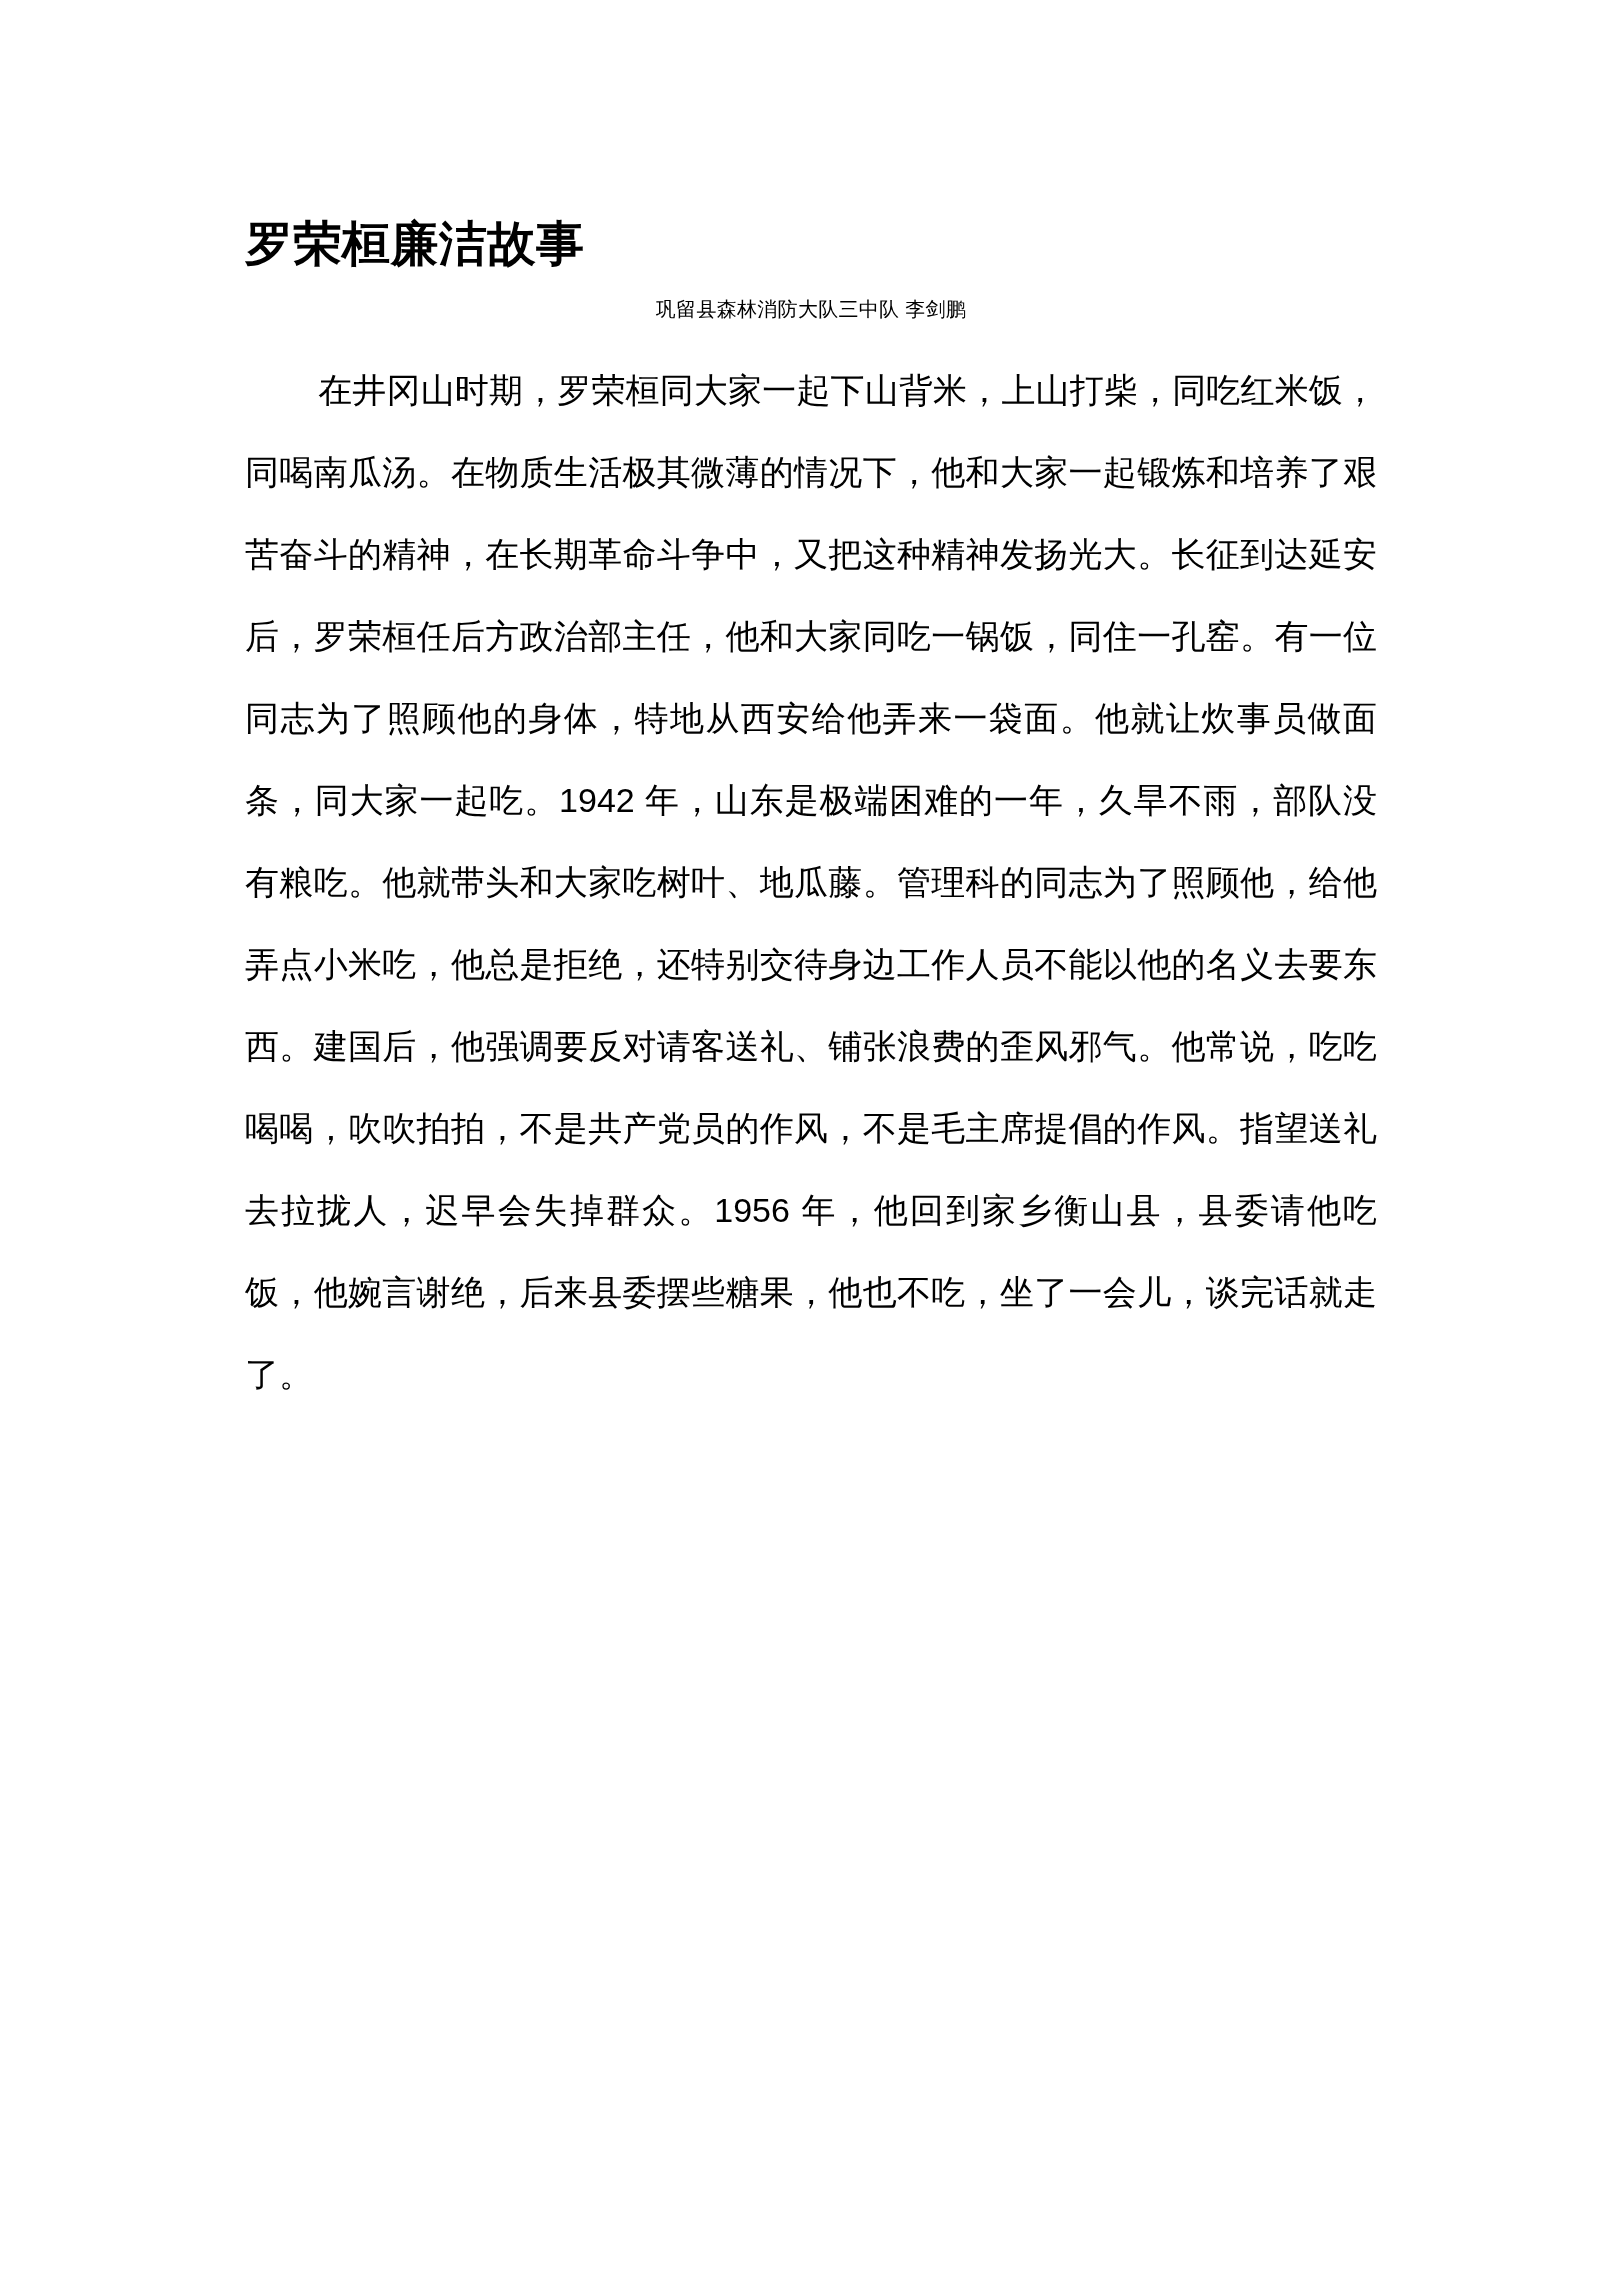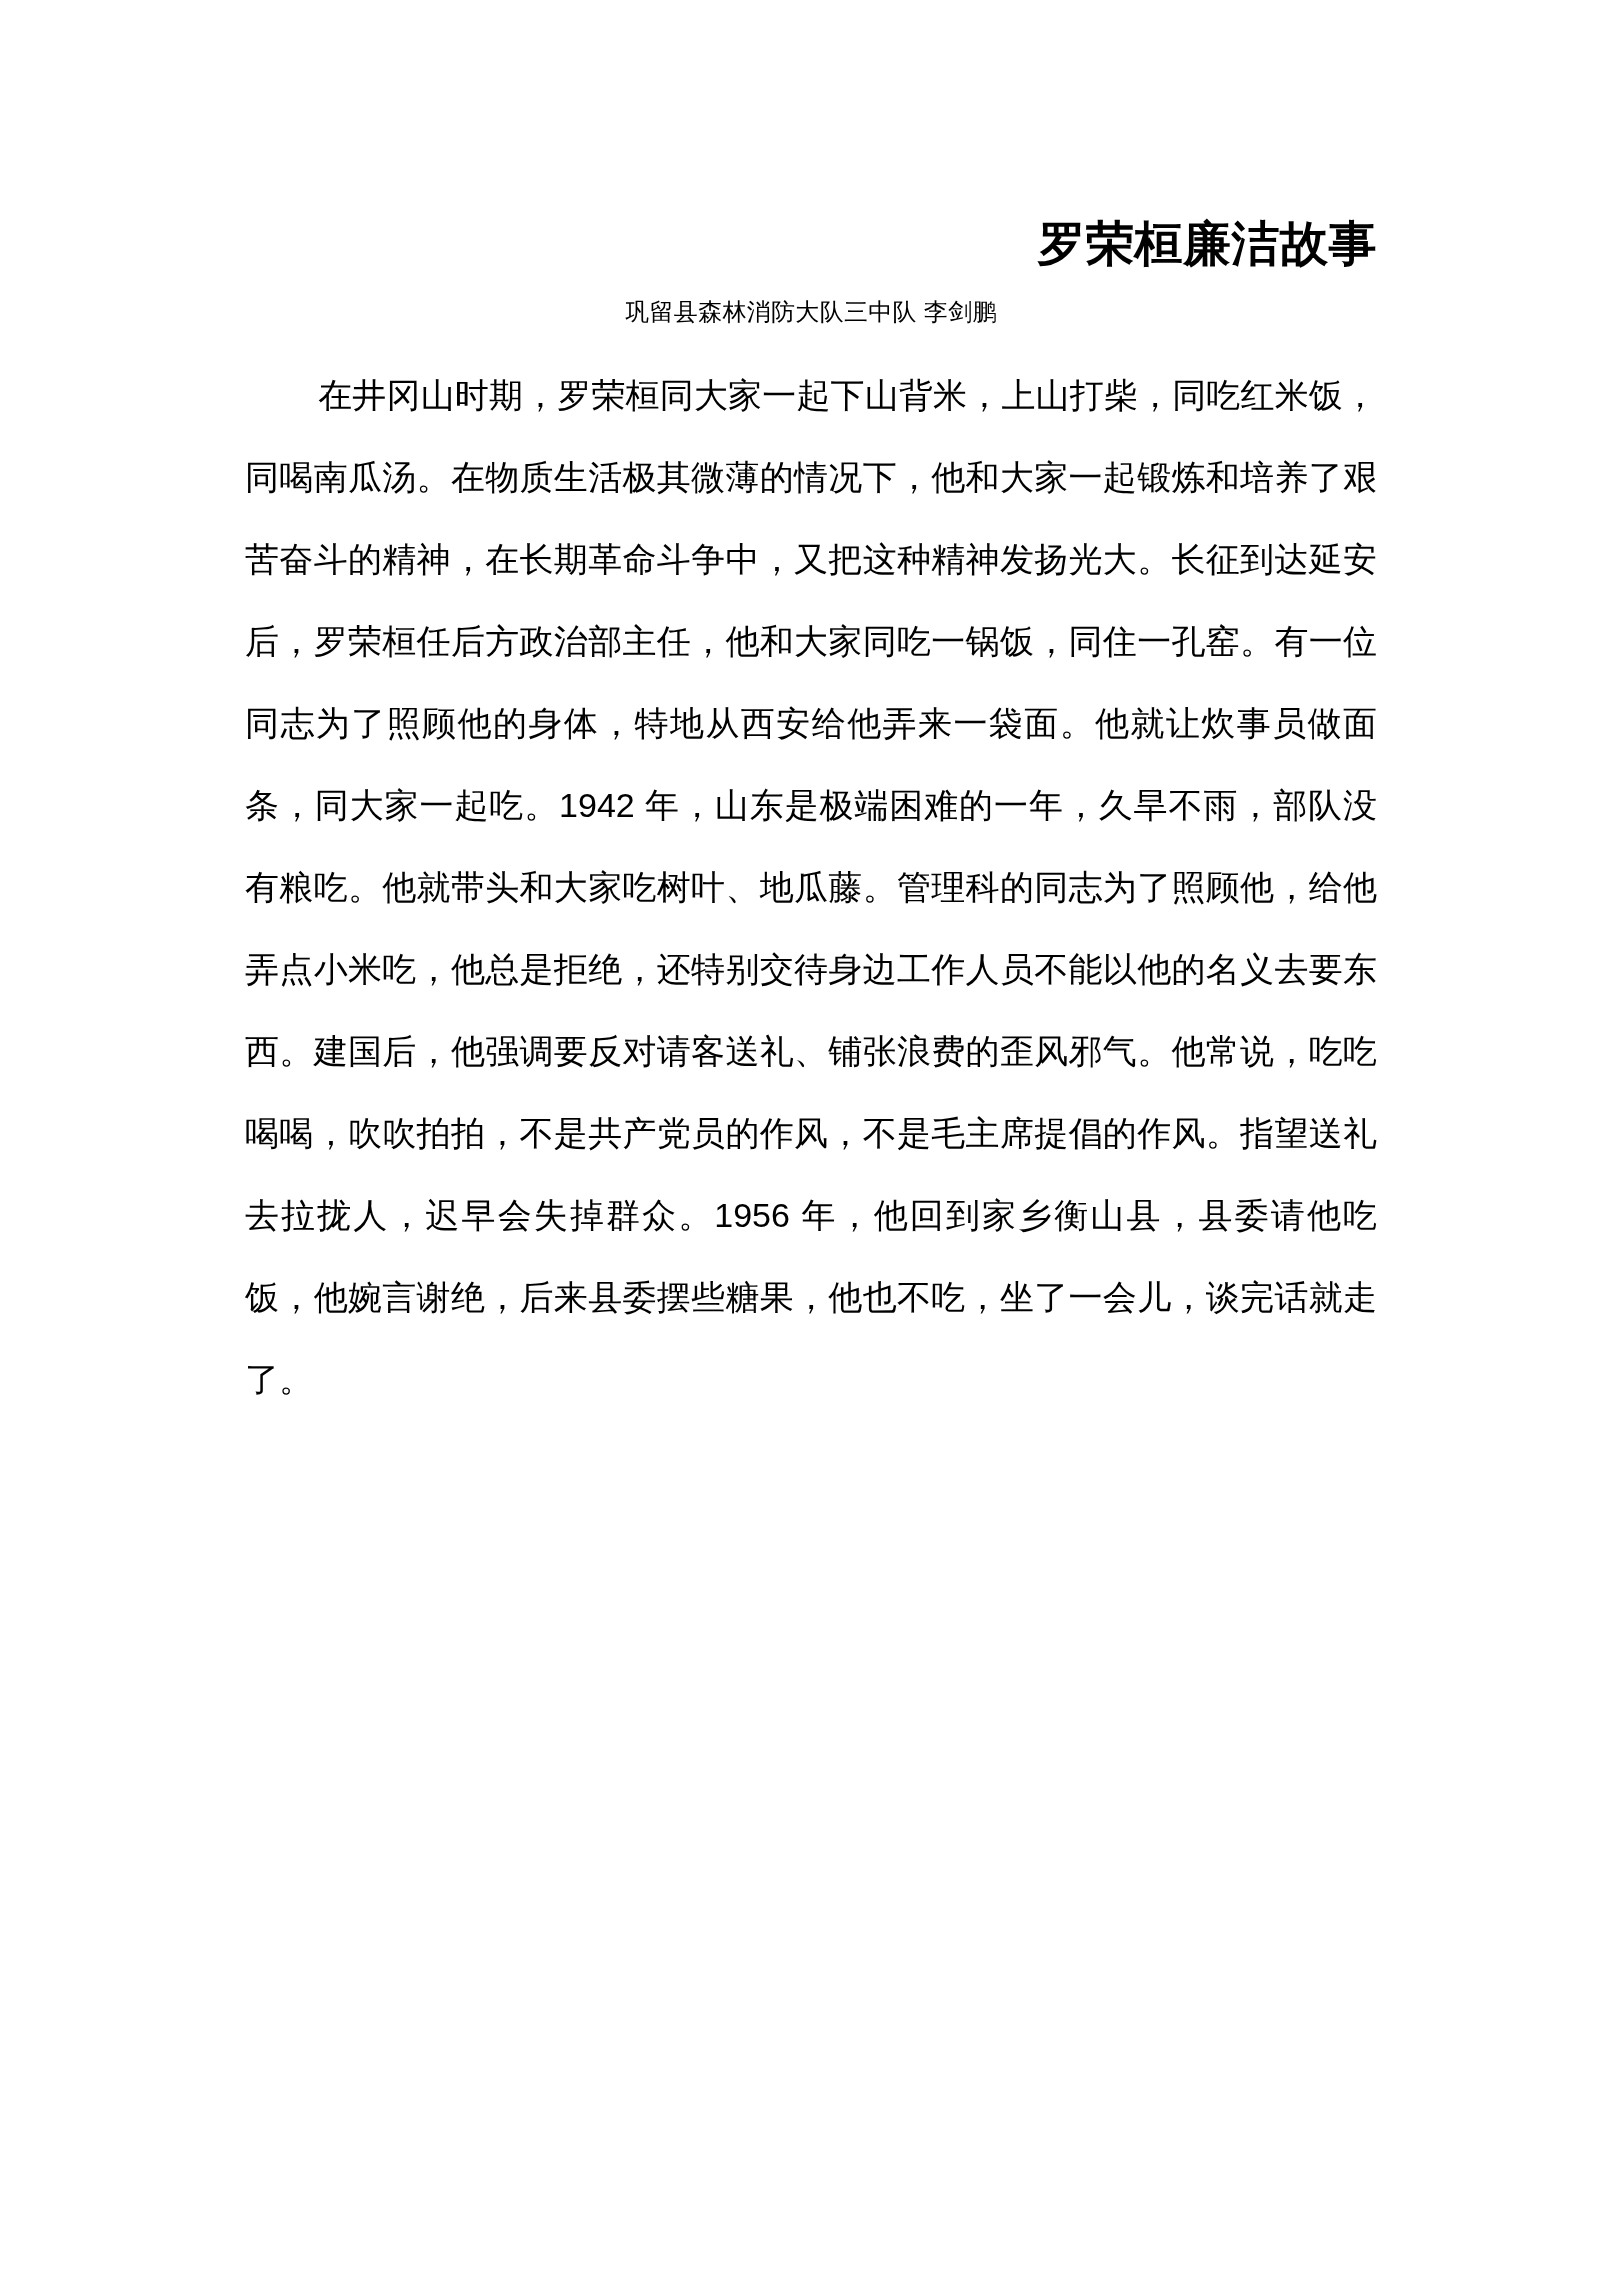--- a/index.html
+++ b/index.html
@@ -22,29 +22,29 @@
   }
   .doc-body {
     position: absolute;
     left: 245px;
     top: 0;
     width: 1132px;
   }
   .doc-title {
     font-size: 48px;
     font-weight: 700;
-    text-align: right;
+    text-align: left;
     letter-spacing: 0.5px;
     line-height: 1.25;
     margin: 0;
     padding-top: 214px;
     white-space: nowrap;
   }
   .doc-subtitle {
-    font-size: 24px;
+    font-size: 20px;
     font-weight: 400;
     text-align: center;
     line-height: 1.3;
     margin: 0;
     padding-top: 21.6px;
     letter-spacing: 0.3px;
     white-space: nowrap;
   }
   .body-block {
     margin-top: 27.4px;

